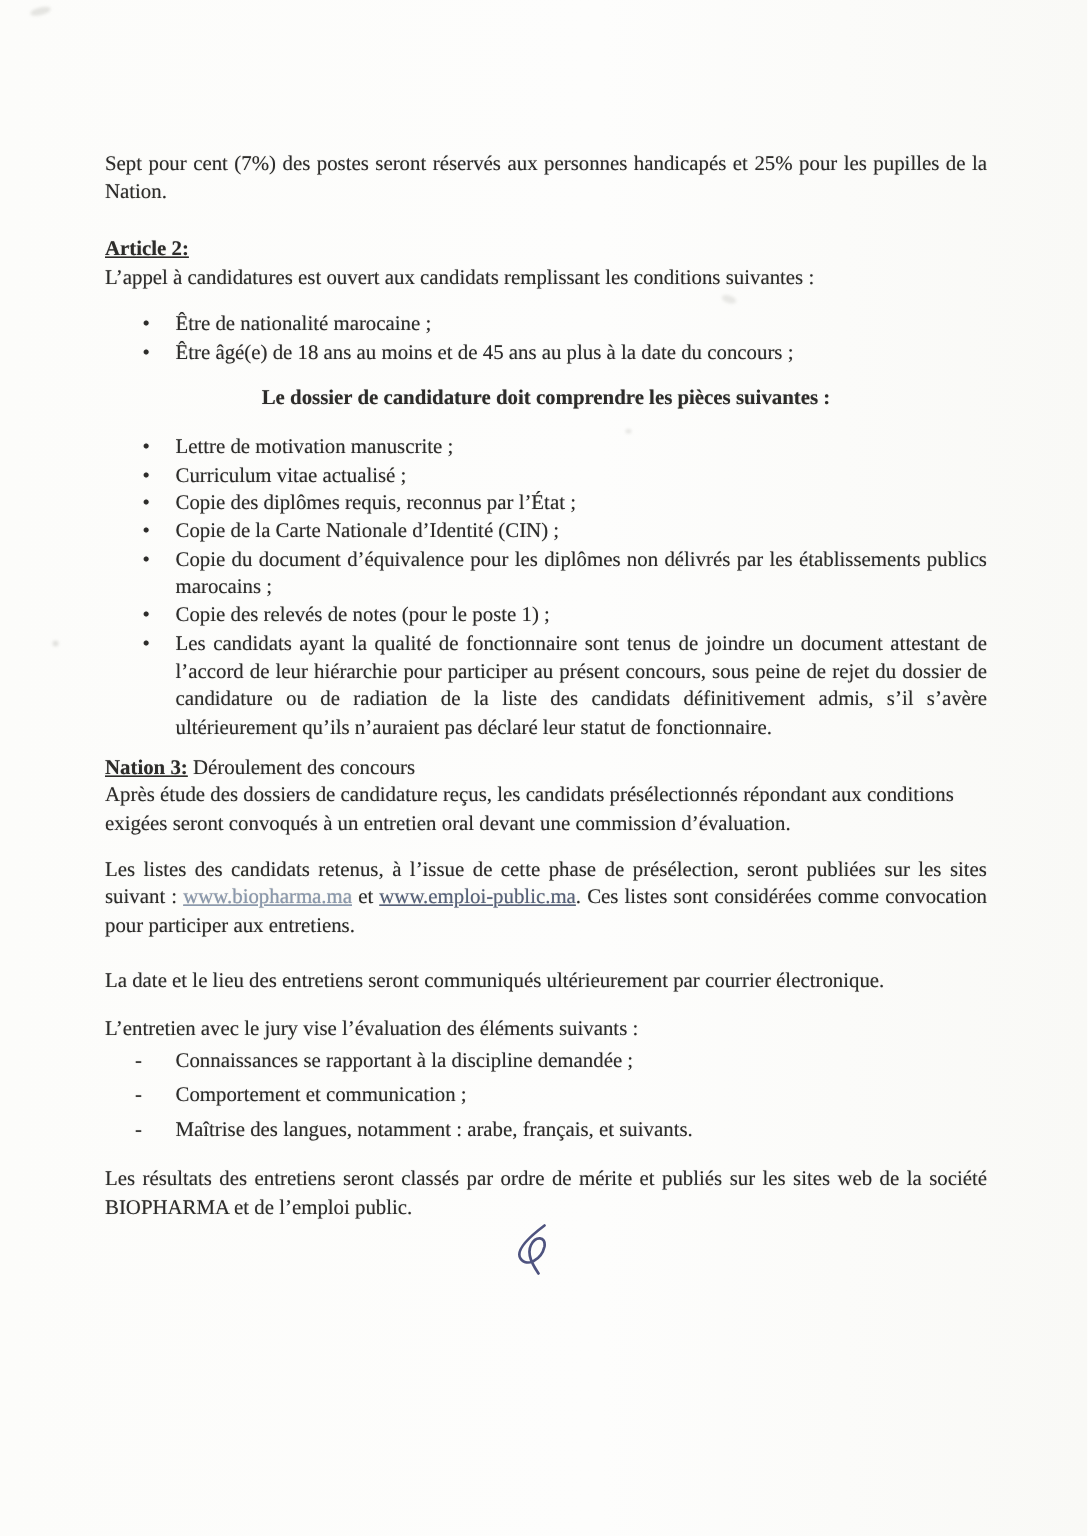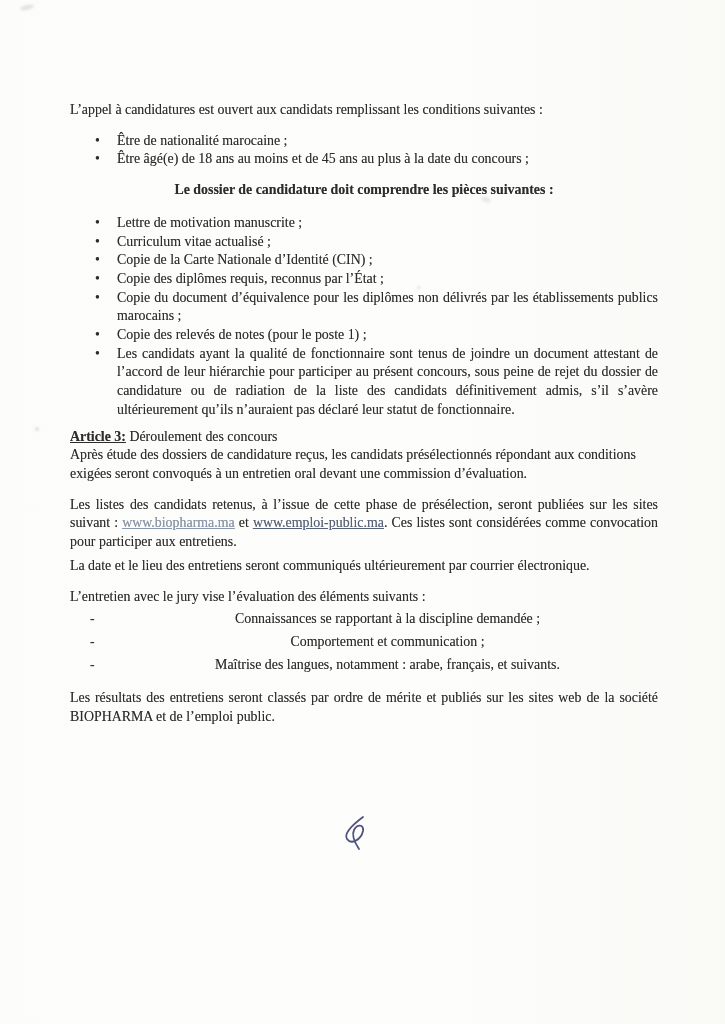--- a/index.html
+++ b/index.html
@@ -30,25 +30,25 @@
   ul { list-style: none; margin: 0; padding: 0; }
   ul.bullets { padding-left: 25px; margin-bottom: 12px; }
   ul.bullets li { position: relative; padding-left: 22px; }
   ul.bullets li::before { content: "\2022"; position: absolute; left: 0; top: 0; }
   .h-dossier { font-weight: bold; margin-bottom: 14px; text-align: center; }
   ul.dossier { margin-bottom: 8px; }
   ul.dossier li { text-align: justify; }
   .article3-line { margin-top: 0; }
   .article3-line .h-suffix { font-weight: normal; }
   .p-apres { margin-bottom: 12px; }
-  .p-listes { margin-bottom: 5px; }
+  .p-listes { margin-bottom: 18px; }
   .p-date { margin-bottom: 13px; }
   .p-entretien { margin-bottom: 3px; }
   ul.dashes { padding-left: 20px; margin-bottom: 15px; }
-  ul.dashes li { position: relative; padding-left: 27px; margin-bottom: 4px; text-align: center; }
+  ul.dashes li { position: relative; padding-left: 27px; margin-bottom: 4px; }
   ul.dashes li::before { content: "-"; position: absolute; left: 0; top: 0; }
   a.doc-link { text-decoration: underline; cursor: pointer; }
   a.link-1 { color: var(--link1, #8a99ae); text-decoration-color: var(--link1, #8a99ae); }
   a.link-2 { color: var(--link2, #55617a); text-decoration-color: var(--link2, #55617a); }
   .handwritten {
     position: absolute;
     left: 338px;
     top: 814px;
     width: 34px;
     height: 38px;
@@ -69,42 +69,44 @@
 
 <div class="page">
 
   <div class="artifact a1"></div>
   <div class="artifact a2"></div>
   <div class="artifact a3"></div>
   <div class="artifact a4"></div>
 
   <div class="content">
 
+    <p class="justify p-reserved">Sept pour cent (7%) des postes seront réservés aux personnes handicapés et 25% pour les pupilles de la Nation.</p>
 
+    <p class="h-article"><span class="und">Article 2:</span></p>
 
     <p class="p-intro">L’appel à candidatures est ouvert aux candidats remplissant les conditions suivantes :</p>
 
     <ul class="bullets">
       <li>Être de nationalité marocaine ;</li>
       <li>Être âgé(e) de 18 ans au moins et de 45 ans au plus à la date du concours ;</li>
     </ul>
 
     <p class="h-dossier">Le dossier de candidature doit comprendre les pièces suivantes :</p>
 
     <ul class="bullets dossier">
       <li>Lettre de motivation manuscrite ;</li>
       <li>Curriculum vitae actualisé ;</li>
+      <li>Copie des diplômes requis, reconnus par l’État ;</li>
       <li>Copie de la Carte Nationale d’Identité (CIN) ;</li>
-      <li>Copie des diplômes requis, reconnus par l’État ;</li>
       <li>Copie du document d’équivalence pour les diplômes non délivrés par les établissements publics marocains ;</li>
       <li>Copie des relevés de notes (pour le poste 1) ;</li>
       <li>Les candidats ayant la qualité de fonctionnaire sont tenus de joindre un document attestant de l’accord de leur hiérarchie pour participer au présent concours, sous peine de rejet du dossier de candidature ou de radiation de la liste des candidats définitivement admis, s’il s’avère ultérieurement qu’ils n’auraient pas déclaré leur statut de fonctionnaire.</li>
     </ul>
 
-    <p class="h-article article3-line"><span class="und">Article 3:</span><span class="h-suffix"> Déroulement des concours</span></p>
+    <p class="h-article article3-line"><span class="und">Nation 3:</span><span class="h-suffix"> Déroulement des concours</span></p>
 
     <p class="p-apres">Après étude des dossiers de candidature reçus, les candidats présélectionnés répondant aux conditions exigées seront convoqués à un entretien oral devant une commission d’évaluation.</p>
 
     <p class="justify p-listes"><span>Les listes des candidats retenus, à l’issue de cette phase de présélection, seront publiées sur les sites suivant : </span><a class="doc-link link-1">www.biopharma.ma</a><span> et </span><a class="doc-link link-2">www.emploi-public.ma</a><span>. Ces listes sont considérées comme convocation pour participer aux entretiens.</span></p>
 
     <p class="p-date">La date et le lieu des entretiens seront communiqués ultérieurement par courrier électronique.</p>
 
     <p class="p-entretien">L’entretien avec le jury vise l’évaluation des éléments suivants :</p>
 
     <ul class="dashes">

